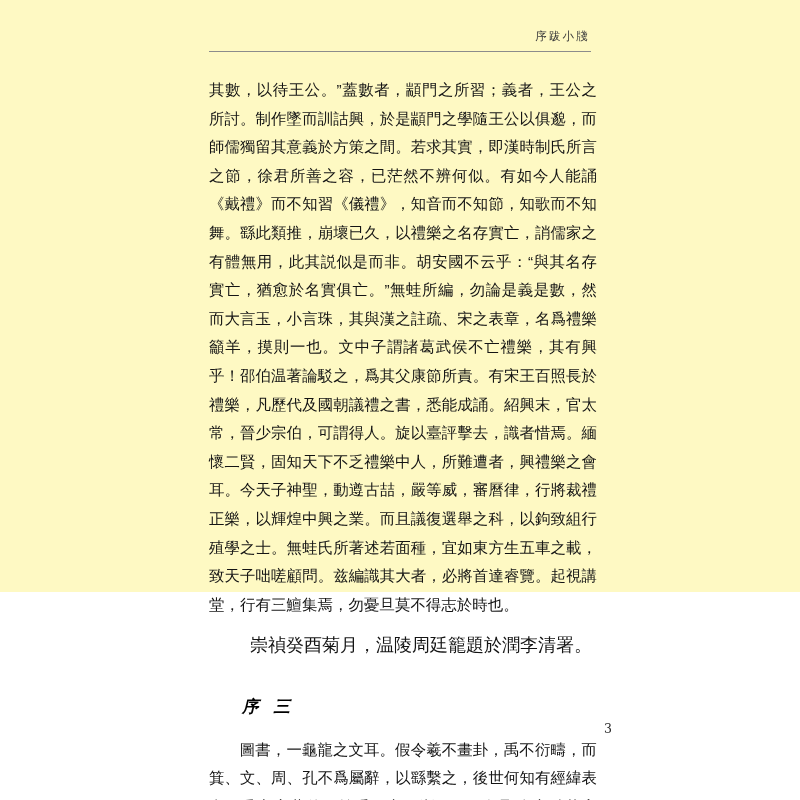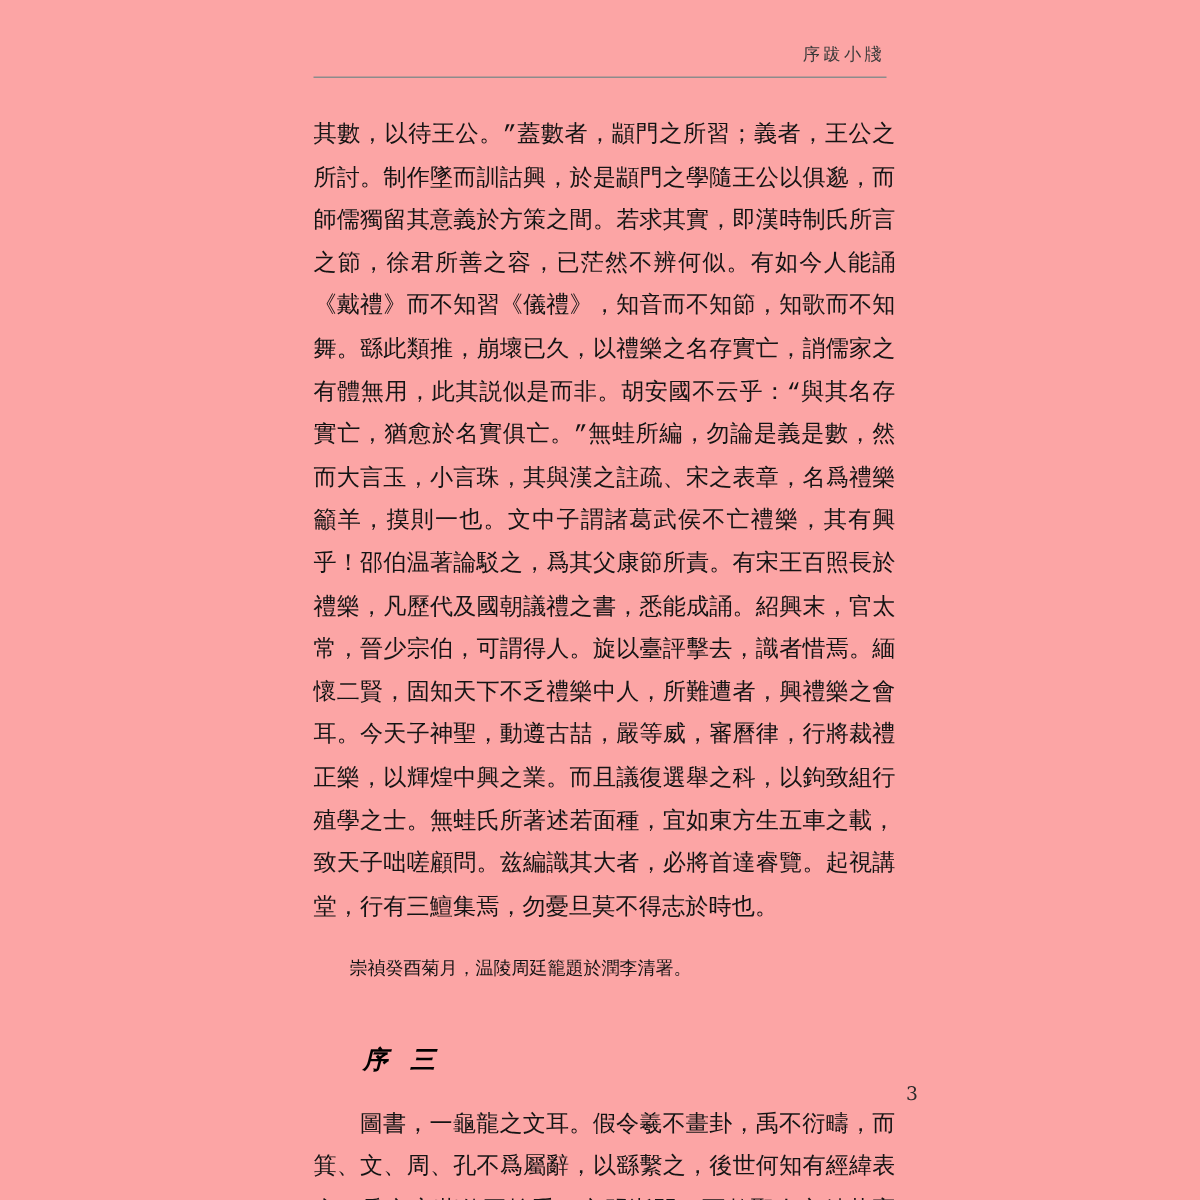--- a/index.html
+++ b/index.html
@@ -15,22 +15,22 @@
     color: #1a1a1a;
     position: relative;
     overflow: hidden;
   }
 
   .page {
     position: absolute;
     left: 0;
     top: 0;
     width: 800px;
-    height: 800px;
-    background: #fca5a5;
+    height: 592px;
+    background: #fef9c3;
   }
 
   
   .header-zone {
     position: absolute;
     left: 209px;
     top: 30px;
     width: 382px;
   }
   .running-head {
@@ -59,38 +59,39 @@
   }
 
   .para {
     margin: 0;
     font-size: 15.4px;
     line-height: 28.6px;
     text-align: justify;
     text-justify: inter-character;
     letter-spacing: 0.1px;
     color: #141414;
-    font-family: Liberation Mono, monospace;
+    font-family: Liberation Sans, sans-serif;
   }
   .para.indent {
     text-indent: 2em;
   }
 
   
   .para.j {
     text-align-last: left;
   }
 
   .sig-para {
     margin: 0;
     margin-top: 12px;
-    font-size: 12px;
+    font-size: 18px;
     line-height: 28.6px;
     text-indent: 2em;
     color: #141414;
+    text-align: center;
   }
 
   .section-heading {
     margin: 0;
     margin-top: 34px;
     margin-bottom: 16px;
     font-size: 16.5px;
     font-weight: bold;
     line-height: 26px;
     text-indent: 2em;

